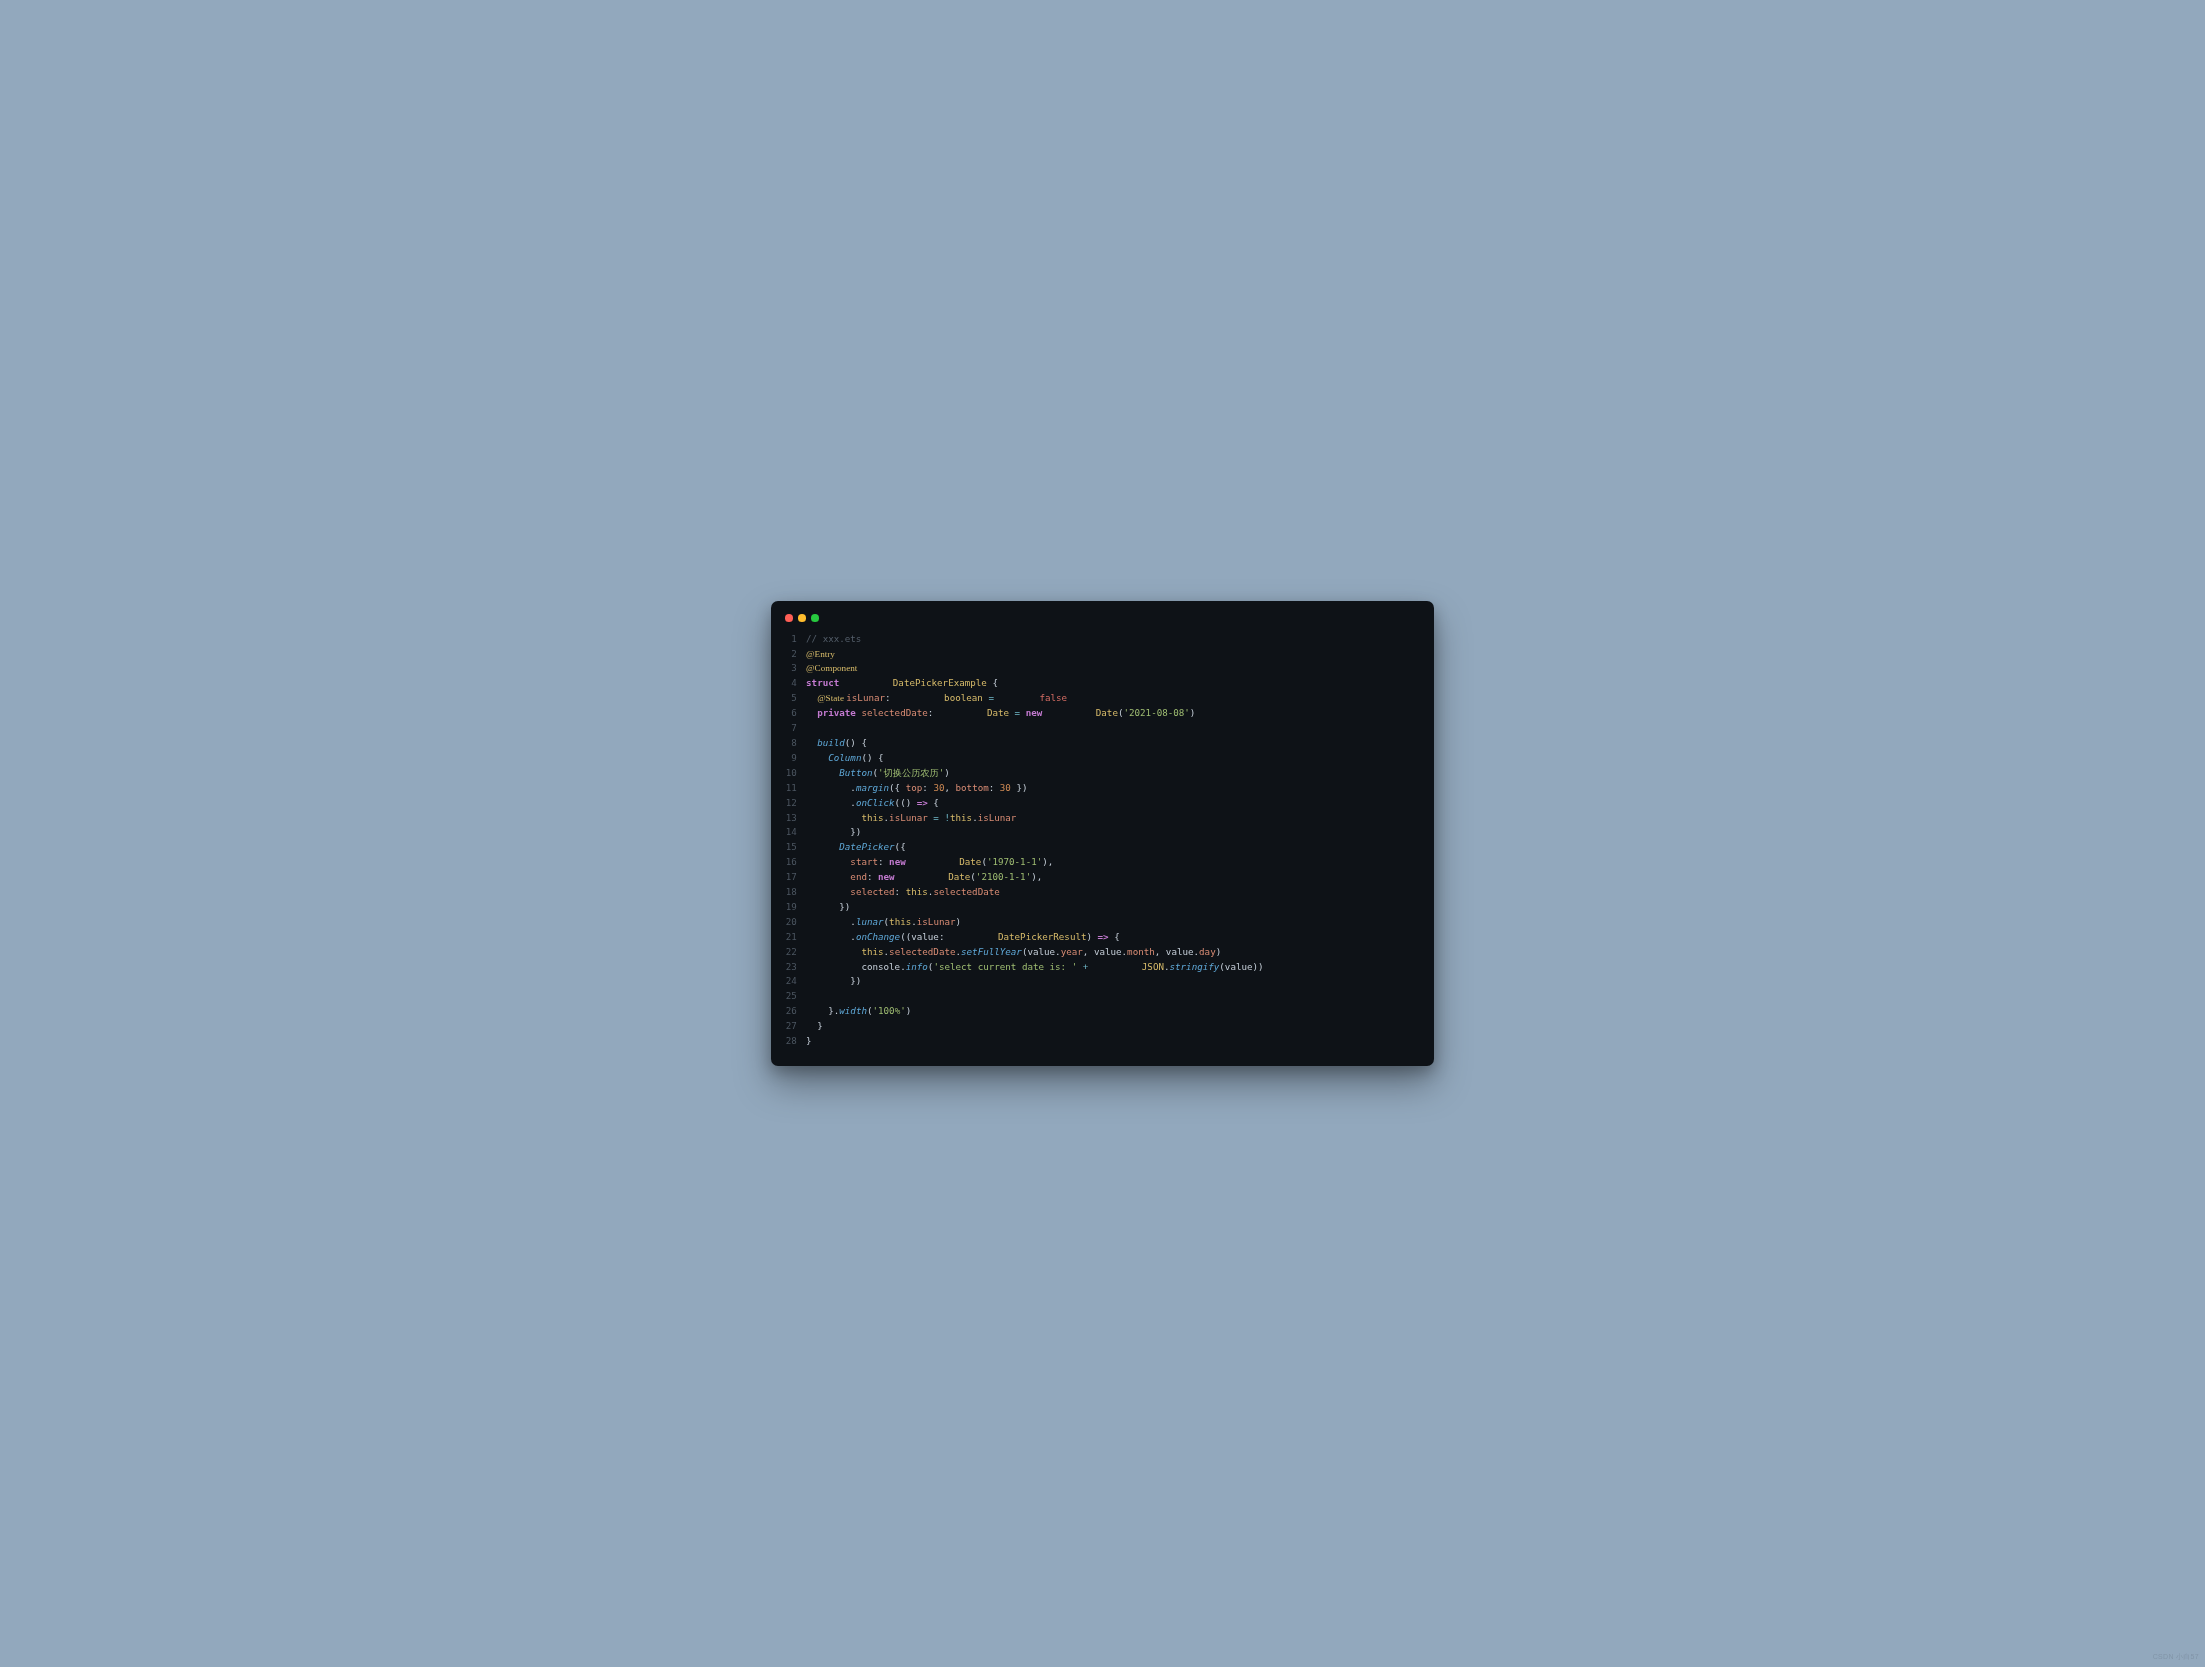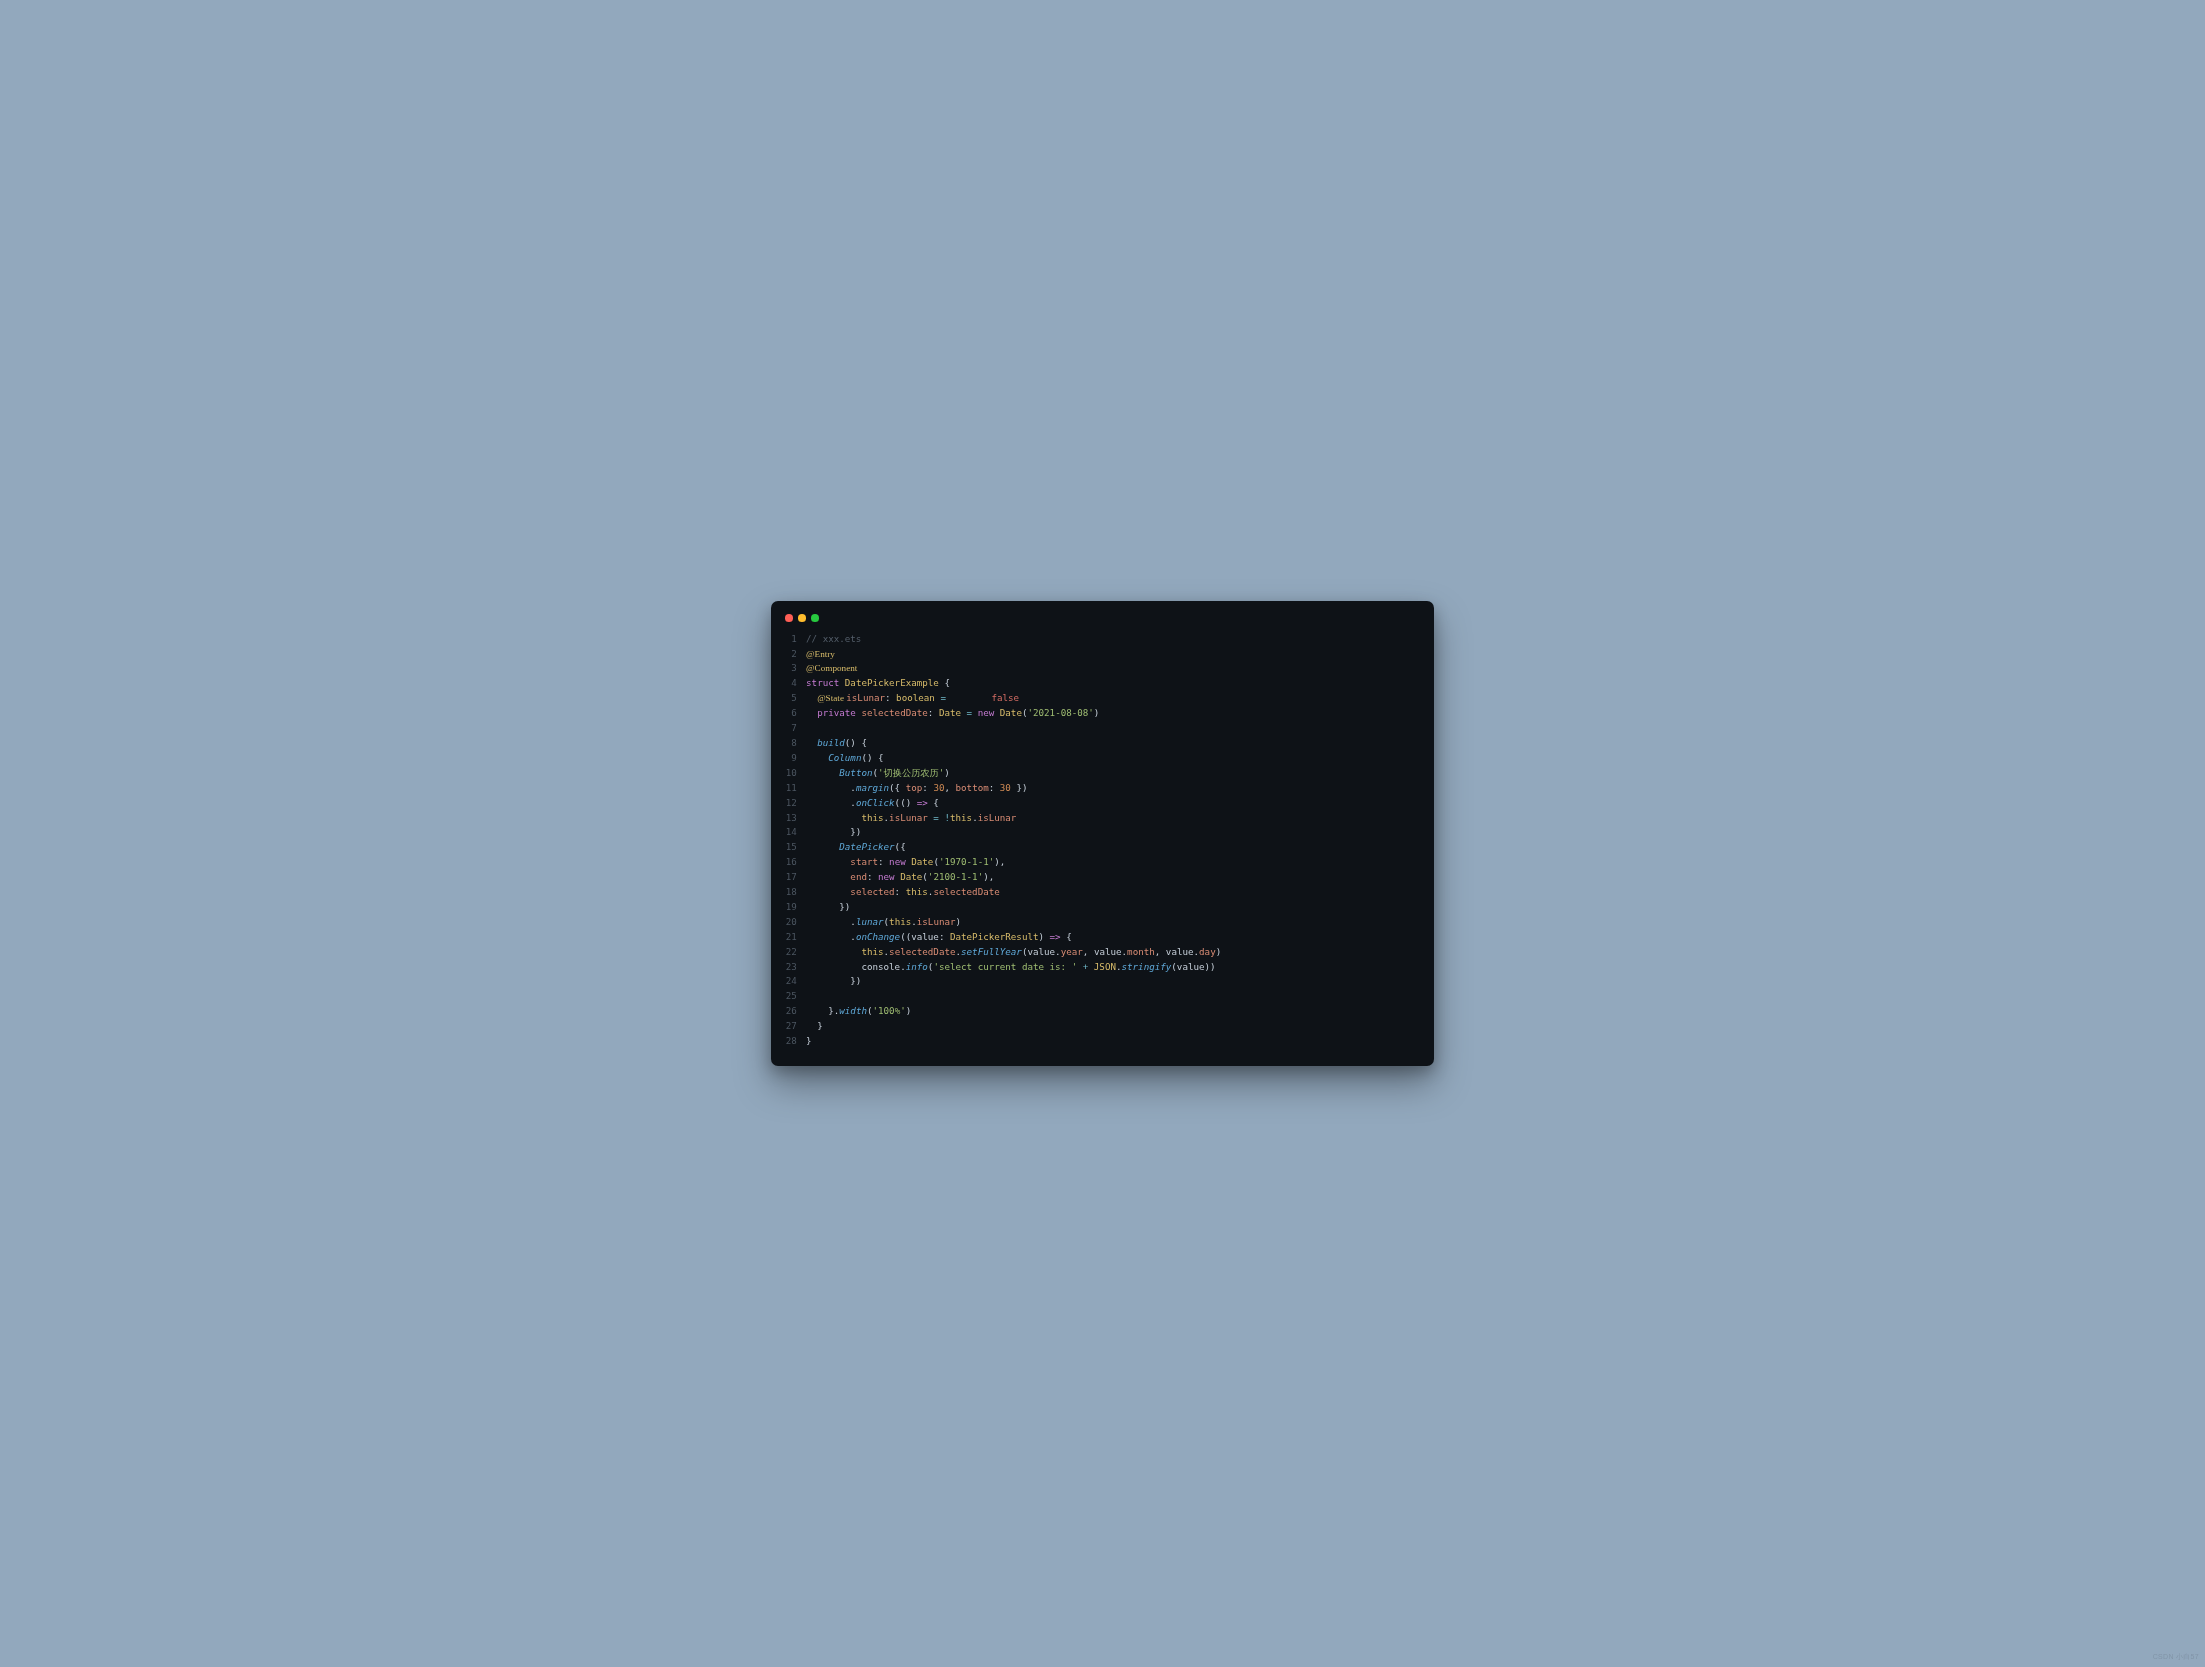--- a/index.html
+++ b/index.html
@@ -57,23 +57,23 @@
     flex-shrink: 0;
   }
   .src {
     flex: 1;
     color: #c5ced8;
   }
 
   
   .cmt  { color: #545e6a; }        
   .dec  { color: #d7bb6a; font-family: Liberation Serif, serif; }        
-  .kw   { color: #c37ad0; }        
+  .kw   { color: #c37ad0; font-weight: bold; }        
   .fn   { color: #5ea7d6; font-style: italic; }        
-  .ty   { color: #d7bb6a; }        
+  .ty   { color: #d7bb6a; margin-left: 48px; }        
   .id   { color: #c5ced8; }        
   .prop { color: #d98c74; }        
   .mprop{ color: #d98c74; }        
   .str  { color: #9fbd72; }        
   .num  { color: #cf8a54; }        
   .pun  { color: #c5ced8; }        
   .op   { color: #6fb7c7; }        
   .this { color: #d7bb6a; }        
   .false{ color: #d36c63; margin-left: 40px; }        
 

